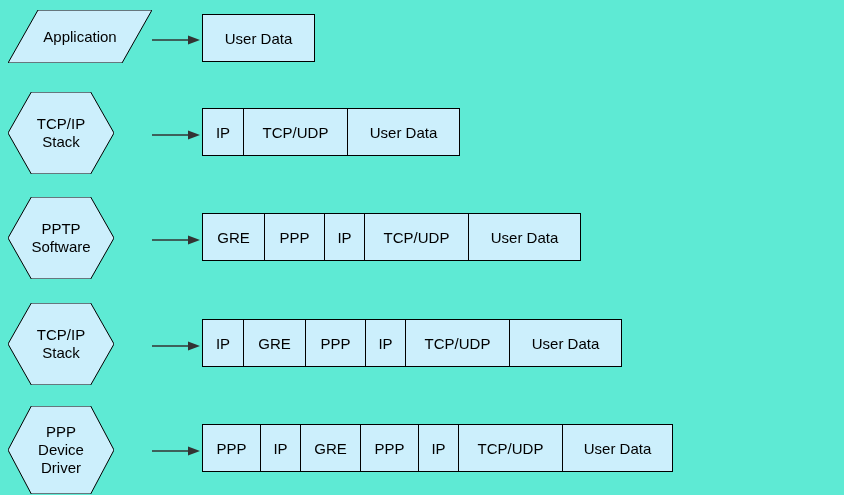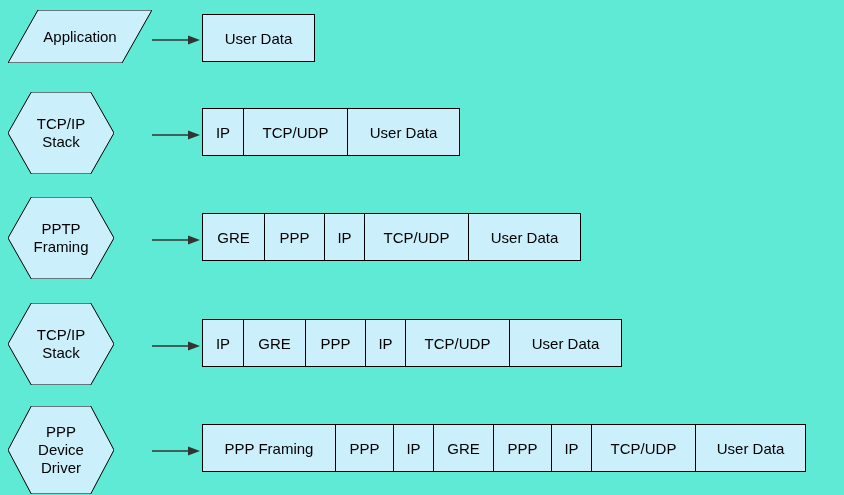--- a/index.html
+++ b/index.html
@@ -129,21 +129,21 @@
         <div class="seg" style="width: 111px; background: rgb(204, 239, 252); border-right-color: rgb(0, 0, 0);">User Data</div>
       </div>
     </div>
     <div class="row" style="top: 0px;">
       <div class="shape-wrap" style="top: 197px;">
         <div class="shape" style="width: 106px; height: 82px;">
           <svg width="106" height="82" viewBox="0 0 106 82">
             <polygon points="23.32,0 82.68,0 106,41 82.68,82 23.32,82 0,41" fill="#cceffc" stroke="#000000" stroke-width="1"></polygon>
           </svg>
           <span class="label">PPTP
-Framing</span>
+Software</span>
         </div>
       </div>
       <div class="arrow" style="left: 152px; top: 232px;"><svg width="48" height="12" viewBox="0 0 48 12">
           <line x1="0" y1="6" x2="37" y2="6" stroke="#333333" stroke-width="1.4"></line>
           <polygon points="36,1.5 48,6 36,10.5" fill="#333333"></polygon>
         </svg></div>
       <div class="packet" style="left: 202px; top: 213px; background: rgb(204, 239, 252); border-color: rgb(0, 0, 0);">
         <div class="seg" style="width: 62px; background: rgb(204, 239, 252); border-right-color: rgb(0, 0, 0);">GRE</div>
         <div class="seg" style="width: 60px; background: rgb(204, 239, 252); border-right-color: rgb(0, 0, 0);">PPP</div>
         <div class="seg" style="width: 40px; background: rgb(204, 239, 252); border-right-color: rgb(0, 0, 0);">IP</div>
@@ -183,21 +183,20 @@
           <span class="label">PPP
 Device
 Driver</span>
         </div>
       </div>
       <div class="arrow" style="left: 152px; top: 443px;"><svg width="48" height="12" viewBox="0 0 48 12">
           <line x1="0" y1="6" x2="37" y2="6" stroke="#333333" stroke-width="1.4"></line>
           <polygon points="36,1.5 48,6 36,10.5" fill="#333333"></polygon>
         </svg></div>
       <div class="packet" style="left: 202px; top: 424px; background: rgb(204, 239, 252); border-color: rgb(0, 0, 0);">
-        <div class="seg" style="width: 133px; background: rgb(204, 239, 252); border-right-color: rgb(0, 0, 0);">PPP Framing</div>
         <div class="seg" style="width: 58px; background: rgb(204, 239, 252); border-right-color: rgb(0, 0, 0);">PPP</div>
         <div class="seg" style="width: 40px; background: rgb(204, 239, 252); border-right-color: rgb(0, 0, 0);">IP</div>
         <div class="seg" style="width: 60px; background: rgb(204, 239, 252); border-right-color: rgb(0, 0, 0);">GRE</div>
         <div class="seg" style="width: 58px; background: rgb(204, 239, 252); border-right-color: rgb(0, 0, 0);">PPP</div>
         <div class="seg" style="width: 40px; background: rgb(204, 239, 252); border-right-color: rgb(0, 0, 0);">IP</div>
         <div class="seg" style="width: 104px; background: rgb(204, 239, 252); border-right-color: rgb(0, 0, 0);">TCP/UDP</div>
         <div class="seg" style="width: 109px; background: rgb(204, 239, 252); border-right-color: rgb(0, 0, 0);">User Data</div>
       </div>
     </div>
   </div>

